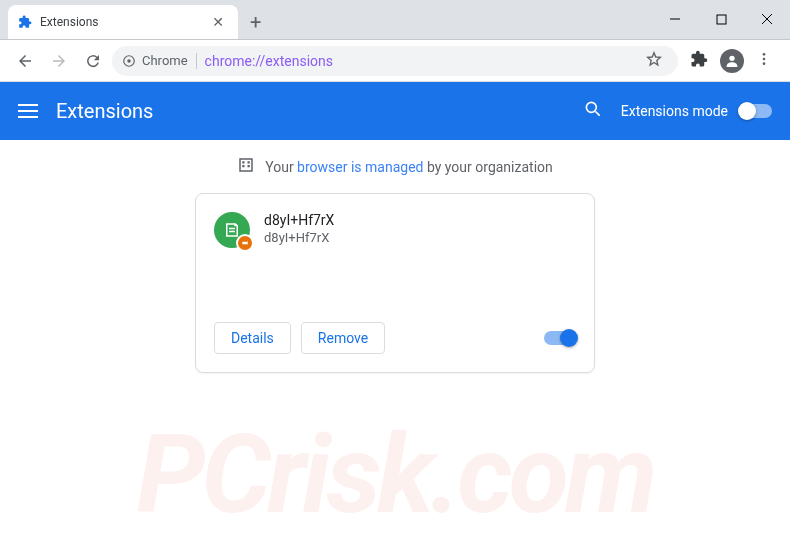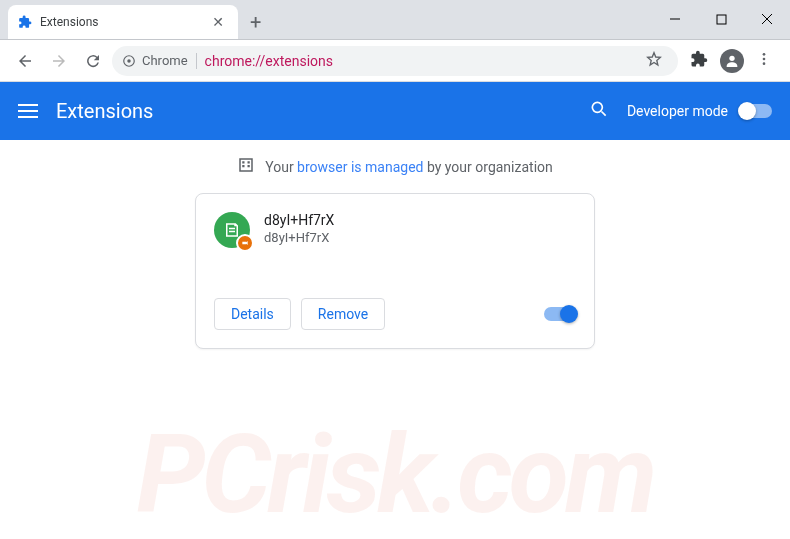--- a/index.html
+++ b/index.html
@@ -15,21 +15,21 @@
 .win-controls { margin-left: auto; display: flex; height: 40px; }
 .win-btn { width: 46px; display: flex; align-items: center; justify-content: center; color: #111; cursor: pointer; }
 
 
 .toolbar { height: 42px; background: #fff; display: flex; align-items: center; padding: 0 10px; border-bottom: 1px solid #dadce0; gap: 4px; }
 .nav-btn { width: 30px; height: 30px; border-radius: 50%; display: flex; align-items: center; justify-content: center; color: #5f6368; cursor: pointer; }
 .nav-btn.disabled { color: #bbb; cursor: default; }
 .omnibox { flex: 1; background: #f1f3f4; height: 30px; border-radius: 15px; display: flex; align-items: center; padding: 0 16px 0 10px; gap: 8px; }
 .omnibox .chrome-chip { color: #5f6368; font-size: 13px; display: flex; align-items: center; gap: 6px; }
 .omnibox .divider { width: 1px; height: 16px; background: #c4c7cc; }
-.omnibox .url { color: #be185d; font-size: 14px; flex: 1; }
+.omnibox .url { color: #8b5cf6; font-size: 14px; flex: 1; }
 .omnibox .star { color: #5f6368; }
 .toolbar-right { display: flex; align-items: center; gap: 12px; padding: 0 8px; color: #5f6368; }
 .avatar { width: 24px; height: 24px; border-radius: 50%; background: #5f6368; display: flex; align-items: center; justify-content: center; }
 
 
 .ext-header { height: 58px; background: #1a73e8; display: flex; align-items: center; padding: 0 18px; color: #fff; }
 .hamburger { width: 20px; margin-right: 18px; cursor: pointer; display: flex; flex-direction: column; gap: 4px; }
 .hamburger span { height: 2px; background: #fff; }
 .ext-title { font-size: 20px; font-weight: 400; flex: 1; }
 .search-ic { margin-right: 18px; cursor: pointer; }
@@ -43,21 +43,21 @@
 .managed-bar a { color: #3b82f6; text-decoration: none; }
 
 .card { width: 400px; margin: 0 auto; background: #fff; border: 1px solid #dadce0; border-radius: 8px; padding: 18px; box-shadow: 0 1px 2px rgba(0,0,0,0.05); }
 .card-head { display: flex; gap: 14px; }
 .ext-ic { width: 36px; height: 36px; border-radius: 50%; background: #34a853; display: flex; align-items: center; justify-content: center; position: relative; }
 .ext-ic svg { fill: #fff; }
 .ext-badge { position: absolute; bottom: -4px; right: -4px; width: 18px; height: 18px; border-radius: 50%; background: #e8710a; border: 2px solid #fff; display:flex; align-items:center; justify-content:center; }
 .card-titles { display: flex; flex-direction: column; }
 .card-name { font-size: 14px; color: #202124; }
 .card-desc { font-size: 13px; color: #5f6368; margin-top: 2px; }
-.card-foot { display: flex; align-items: center; gap: 10px; margin-top: 50px; }
+.card-foot { display: flex; align-items: center; gap: 10px; margin-top: 74px; }
 .pill-btn { border: 1px solid #dadce0; background: #fff; color: #1a73e8; font-size: 14px; padding: 7px 16px; border-radius: 4px; cursor: pointer; }
 .card-foot .spacer { flex: 1; }
 .toggle-on { width: 32px; height: 14px; background: rgba(26,115,232,0.5); border-radius: 7px; position: relative; cursor: pointer; }
 .toggle-on .knob { width: 18px; height: 18px; background: #1a73e8; border-radius: 50%; position: absolute; top: -2px; right: -2px; box-shadow: 0 1px 3px rgba(0,0,0,0.3); }
 
 
 .watermark { position: absolute; left: 0; right: 0; top: 120px; bottom: 0; display: flex; align-items: flex-end; justify-content: center; pointer-events: none; }
 .watermark span { font-size: 110px; font-weight: 700; font-style: italic; color: rgba(230,120,100,0.1); letter-spacing: -4px; white-space: nowrap; }
 </style>
 </head>
@@ -148,21 +148,21 @@
   <div class="hamburger">
       <span></span>
       <span></span>
       <span></span>
     </div>
   <div class="ext-title">Extensions</div>
   <div class="search-ic"><svg width="20" height="20" viewBox="0 0 24 24">
         <circle cx="10" cy="10" r="6" fill="none" stroke="#fff" stroke-width="2"></circle>
         <line x1="15" y1="15" x2="20" y2="20" stroke="#fff" stroke-width="2"></line>
       </svg></div>
-  <div class="dev-mode">Developer mode</div>
+  <div class="dev-mode">Extensions mode</div>
   <div class="toggle">
       <div class="knob"></div>
     </div>
 </div>
 
 <div class="content">
   <div class="managed-bar">
     <span><svg width="18" height="18" viewBox="0 0 24 24">
           <path fill="#5f6368" d="M3 3h18v18H3V3zm2 2v14h14V5H5zm2 2h3v3H7V7zm0 5h3v3H7v-3zm7-5h3v3h-3V7zm0 5h3v3h-3v-3z"></path>
         </svg></span>

